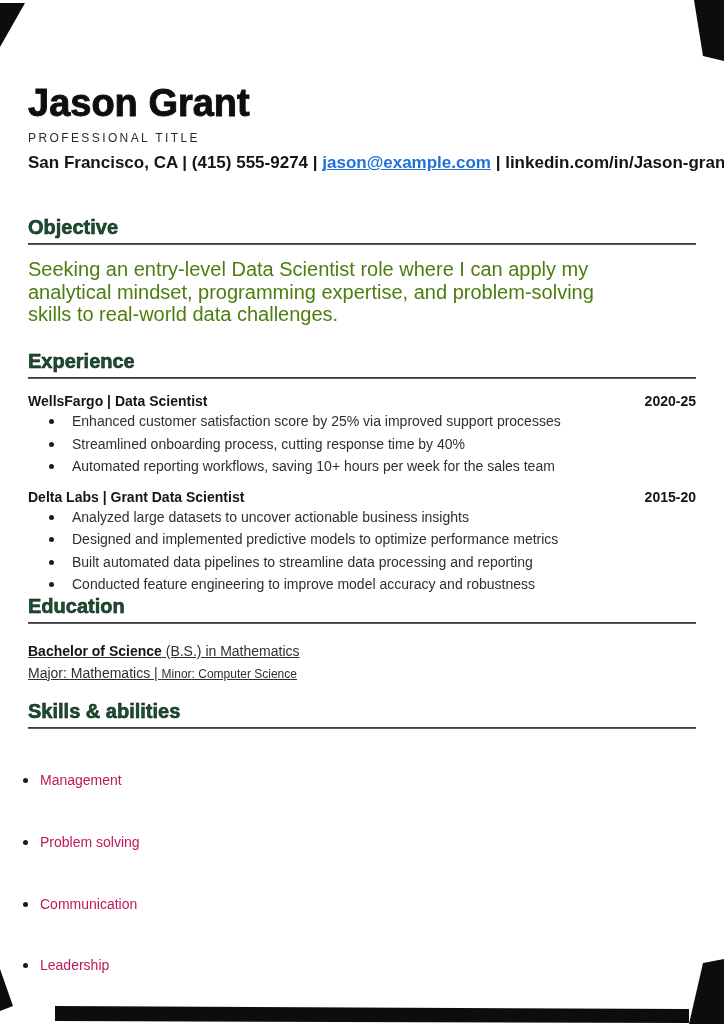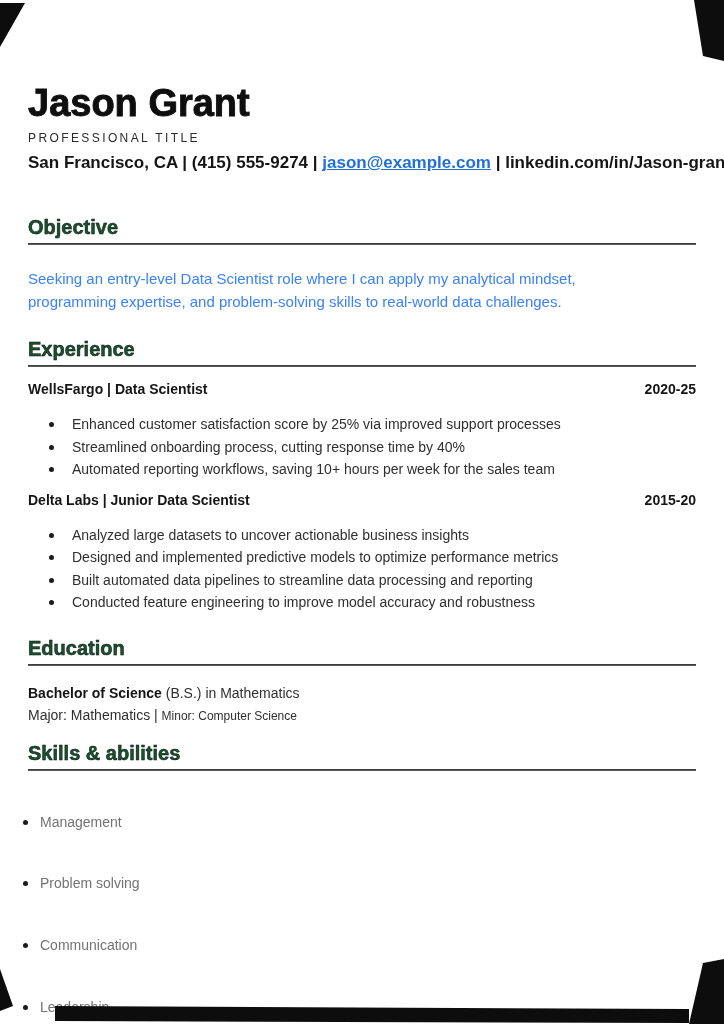--- a/index.html
+++ b/index.html
@@ -48,82 +48,82 @@
   
   h2.section-title {
     font-size: 20px;
     line-height: 1.05;
     font-weight: 900;
     color: #14532d;
     -webkit-text-stroke: 0.5px #0e0e0e;
   }
   .sec-objective h2 { margin-top: 46px; }
   .sec-experience h2 { margin-top: 26px; }
-  .sec-education h2 { margin-top: 24px; }
+  .sec-education h2 { }
   .sec-skills h2 { margin-top: 16px; }
   .rule {
     margin-top: 5px;
     height: 2px;
     background: linear-gradient(#2d2d2d, #6b6b6b);
   }
 
   .objective-text {
-    margin-top: 23px;
-    font-size: 15px;
+    margin-top: 13px;
+    font-size: 20px;
     line-height: 22.4px;
     width: 604px;
-    color: #3b82f6;
+    color: #4d7c0f;
   }
 
   .job-header {
     display: flex;
     justify-content: space-between;
     align-items: baseline;
     font-size: 14px;
     line-height: 16px;
     font-weight: 700;
     color: #151515;
   }
   .job-header.first { margin-top: 14px; }
   .job-header.second { margin-top: 11px; }
   .job-header .sep { white-space: pre; }
 
-  ul.exp-bullets { margin-top: 16px; list-style: none; }
+  ul.exp-bullets { margin-top: 1px; list-style: none; }
   ul.exp-bullets li {
     position: relative;
     padding-left: 44px;
     font-size: 14px;
     line-height: 22.5px;
     color: #2f2f2f;
   }
   ul.exp-bullets li::before {
     content: "";
     position: absolute;
     left: 21px;
     top: 9px;
     width: 5px;
     height: 5px;
     border-radius: 50%;
     background: #1c1c1c;
   }
 
   .edu-entry { font-size: 14px; line-height: 22px; color: #2f2f2f; }
   .edu-entry.first { margin-top: 12px; }
-  .edu-entry.second { margin-top: 16px; }
+  .edu-entry.second { margin-top: 16px; text-decoration: underline; }
   .edu-bold { font-weight: 700; color: #151515; }
   .edu-rest, .edu-line2-main { white-space: pre-wrap; }
   .edu-line2-small { font-size: 12px; }
 
   ul.skills-list { margin-top: 13px; margin-left: -5px; list-style: none; }
   ul.skills-list li {
     position: relative;
     padding-left: 17px;
     font-size: 14px;
     line-height: 20.8px;
-    color: #737373;
+    color: #be185d;
     margin-top: 41px;
   }
   ul.skills-list li::before {
     content: "";
     position: absolute;
     left: 0px;
     top: 8px;
     width: 5px;
     height: 5px;
     border-radius: 50%;
@@ -168,21 +168,21 @@
       </div>
       <ul class="exp-bullets">
         <li>Enhanced customer satisfaction score by 25% via improved support processes</li>
         <li>Streamlined onboarding process, cutting response time by 40%</li>
         <li>Automated reporting workflows, saving 10+ hours per week for the sales team</li>
       </ul>
     </div>
 
     <div class="job-entry">
       <div class="job-header second">
-        <span><span>Delta Labs</span><span class="sep"> | </span><span>Junior Data Scientist</span></span>
+        <span><span>Delta Labs</span><span class="sep"> | </span><span>Grant Data Scientist</span></span>
         <span>2015-20</span>
       </div>
       <ul class="exp-bullets">
         <li>Analyzed large datasets to uncover actionable business insights</li>
         <li>Designed and implemented predictive models to optimize performance metrics</li>
         <li>Built automated data pipelines to streamline data processing and reporting</li>
         <li>Conducted feature engineering to improve model accuracy and robustness</li>
       </ul>
     </div>
   </section>

